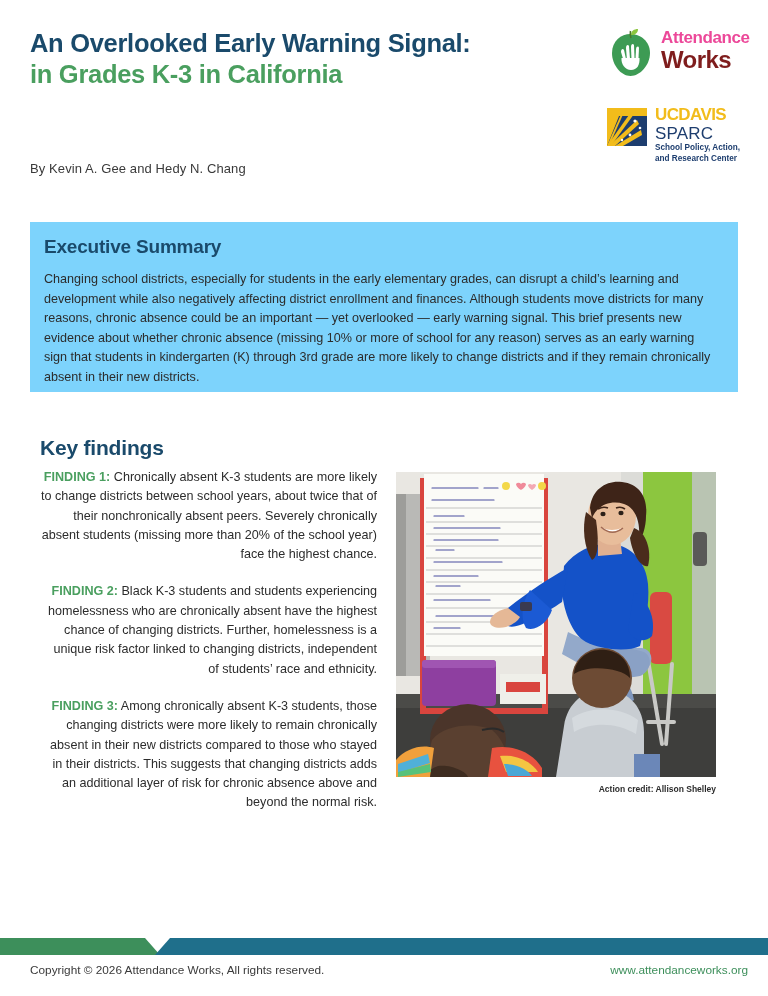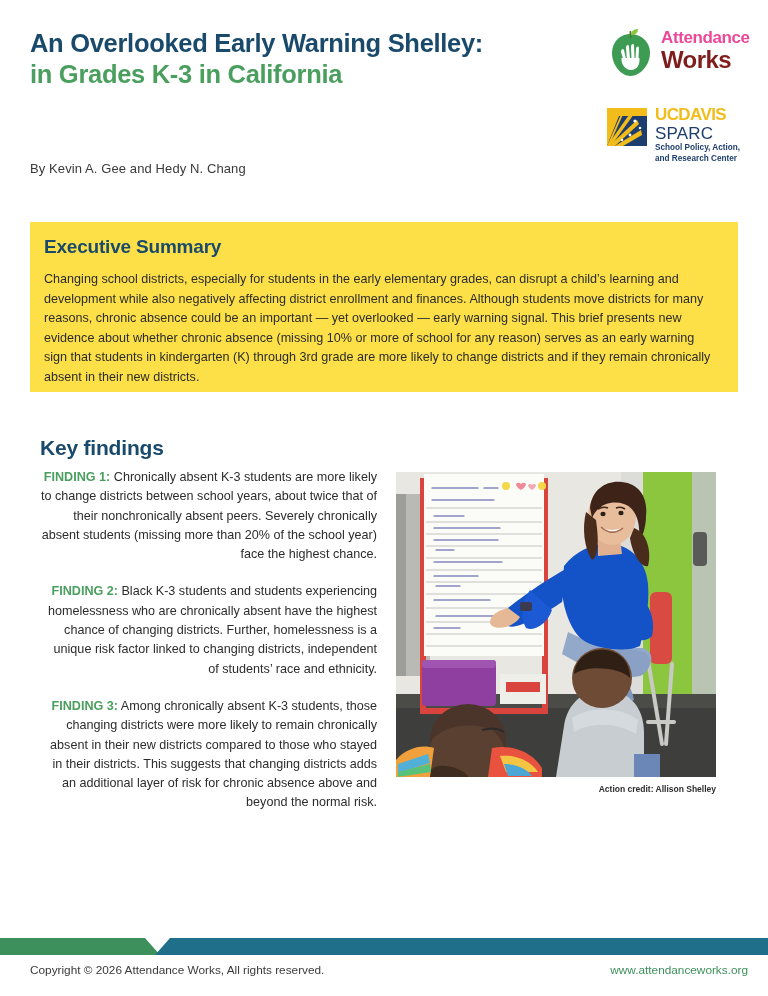--- a/index.html
+++ b/index.html
@@ -118,21 +118,21 @@
     font-weight: bold;
   }
 
   
   .exec-box {
     position: absolute;
     left: 30px;
     top: 222px;
     width: 708px;
     height: 170px;
-    background: #fde047;
+    background: #7dd3fc;
   }
   .exec-title {
     position: absolute;
     left: 14px;
     top: 14px;
     font-size: 19px;
     font-weight: bold;
     color: #1a4a6b;
     letter-spacing: -0.2px;
   }
@@ -234,21 +234,21 @@
     font-size: 11.8px;
     color: #3d8f5b;
   }
 </style>
 </head>
 <body>
 
 <div class="header">
 
   <div class="title-block">
-    <div class="title-line navy">An Overlooked Early Warning Shelley:</div>
+    <div class="title-line navy">An Overlooked Early Warning Signal:</div>
     <div class="title-line green">in Grades K-3 in California</div>
   </div>
 
   <div class="byline">By Kevin A. Gee and Hedy N. Chang</div>
 
   <div class="aw-logo">
     <span class="apple">
       <svg width="48" height="50" viewBox="0 0 48 50" xmlns="http://www.w3.org/2000/svg">
         <path d="M23.5 6 C14 6 5 13 5 25 C5 37 14 48 23.5 48 C33 48 43 37 43 25 C43 13 33 6 23.5 6 Z" fill="#3d9b54"></path>
         <path d="M24 7 C24 3 27 1 31 1 C31 5 28 7 24 7 Z" fill="#8cc63f"></path>

